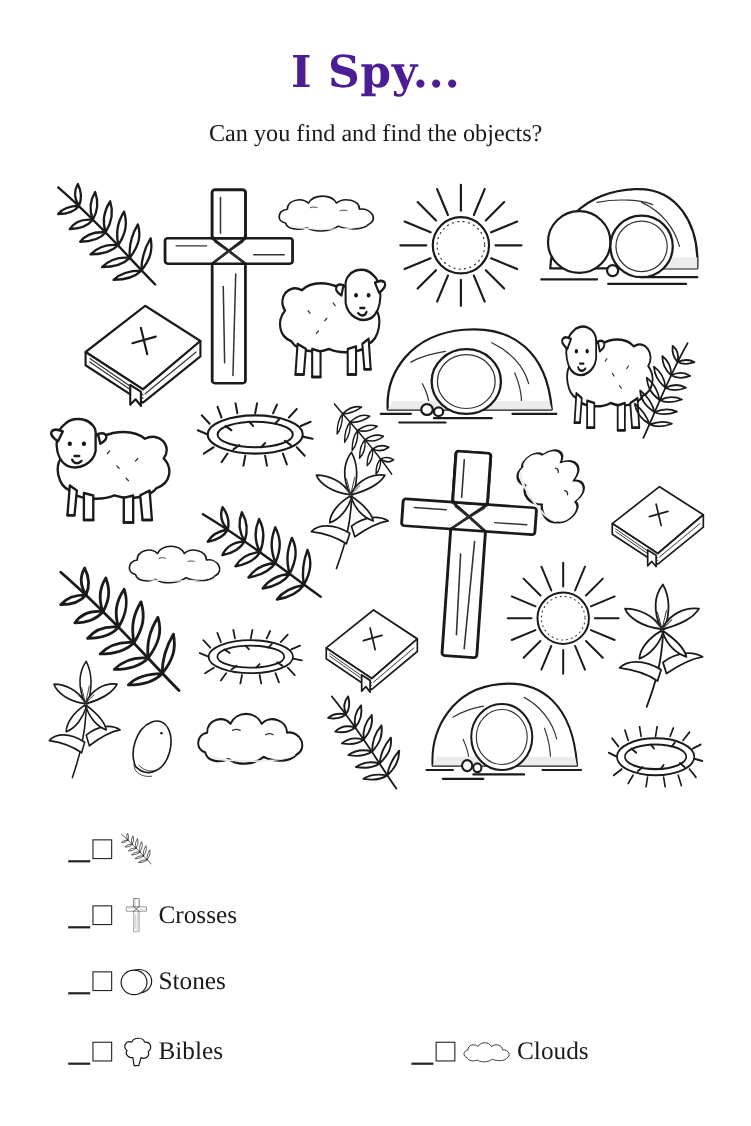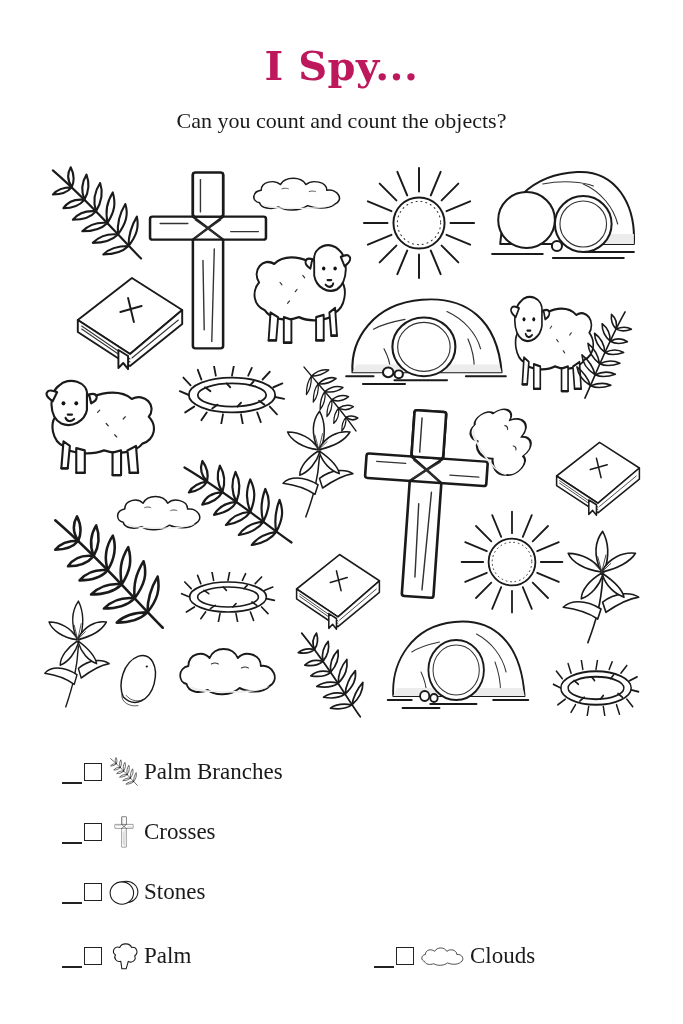--- a/index.html
+++ b/index.html
@@ -1,19 +1,19 @@
 <!DOCTYPE html>
 <html><head>
 <meta charset="utf-8">
 <style>
   html, body { margin:0; padding:0; background:#ffffff; }
   body { width:683px; height:1024px; position:relative; overflow:hidden;
          font-family:"DejaVu Serif", serif; color:#111; }
   .title { position:absolute; left:0; width:683px; top:42px; text-align:center;
-           font-family:"DejaVu Serif", serif; font-weight:bold; font-size:40px; letter-spacing:0.5px; color:#be185d; }
+           font-family:"DejaVu Serif", serif; font-weight:bold; font-size:40px; letter-spacing:0.5px; color:#4c1d95; }
   .subtitle { position:absolute; left:0; width:683px; top:108px; text-align:center;
               font-family:"Liberation Serif", serif; font-size:22px; color:#1a1a1a; }
   .scene { position:absolute; left:0; top:150px; width:683px; height:580px; }
   .item { position:absolute; }
   .item svg { width:100%; height:100%; display:block; overflow:visible; }
   .ln { fill:none; stroke:#1a1a1a; stroke-width:2; stroke-linecap:round; stroke-linejoin:round; }
   .thin { fill:none; stroke:#333; stroke-width:1.1; stroke-linecap:round; }
   .wfill { fill:#fff; stroke:#1a1a1a; stroke-width:2; stroke-linejoin:round; }
   .shade { fill:#ececec; stroke:none; }
 
@@ -22,21 +22,21 @@
   .blank { width:20px; height:2px; background:#222; margin-top:22px; margin-right:2px; }
   .box { width:18px; height:18px; border:1.6px solid #222; box-sizing:border-box; background:#fff; margin-right:6px; }
   .ico { width:32px; height:32px; margin-right:4px; }
   .ico svg { width:100%; height:100%; display:block; }
   .lbl { font-family:"Liberation Serif", serif; font-size:23px; color:#1a1a1a; white-space:nowrap; }
 </style>
 </head>
 <body>
 
 <div class="title">I Spy...</div>
-<div class="subtitle">Can you count and count the objects?</div>
+<div class="subtitle">Can you find and find the objects?</div>
 
 <svg width="0" height="0" style="position:absolute">
   <defs>
     <symbol id="palm" viewBox="0 0 100 100">
       <path class="ln" d="M8 92 C30 70 55 40 92 8"></path>
       <g class="ln" stroke-width="1.6">
         <path d="M20 80 C12 70 10 62 12 52 C18 62 20 70 20 80"></path>
         <path d="M20 80 C30 80 38 82 44 88 C34 88 26 86 20 80"></path>
         <path d="M30 69 C22 58 20 50 23 40 C29 50 31 58 30 69"></path>
         <path d="M30 69 C40 68 48 71 54 77 C44 77 36 75 30 69"></path>
@@ -383,21 +383,20 @@
   <div class="row" style="left:62px;top:2px">
     <span class="blank"></span>
     <span class="box"></span>
     <span class="ico">
         <svg viewBox="0 0 100 100">
           <g style="transform:scaleX(-1);transform-origin:50px 50px">
             <use href="#palm"></use>
           </g>
         </svg>
       </span>
-    <span class="lbl">Palm Branches</span>
   </div>
   <div class="row" style="left:62px;top:122px">
     <span class="blank"></span>
     <span class="box"></span>
     <span class="ico">
         <svg viewBox="0 0 60 60">
           <ellipse class="wfill" cx="34" cy="30" rx="22" ry="20"></ellipse>
           <ellipse class="wfill" cx="26" cy="32" rx="22" ry="21"></ellipse>
         </svg>
       </span>
@@ -414,21 +413,21 @@
     <span class="lbl">Crosses</span>
   </div>
   <div class="row" style="left:62px;top:186px">
     <span class="blank"></span>
     <span class="box"></span>
     <span class="ico">
         <svg viewBox="0 0 60 60">
           <path class="wfill" d="M14 28 C6 22 12 10 22 14 C26 4 42 6 44 14 C54 12 58 24 50 30 C54 38 44 44 38 40 L34 54 L26 54 L24 40 C16 42 10 34 14 28 Z" stroke-width="2.5"></path>
         </svg>
       </span>
-    <span class="lbl">Palm</span>
+    <span class="lbl">Bibles</span>
   </div>
 
   <div class="row" style="left:374px;top:186px">
     <span class="blank"></span>
     <span class="box"></span>
     <span class="ico" style="width:46px">
         <svg viewBox="0 0 120 60">
           <path class="wfill" d="M12 44 C2 42 2 28 14 26 C14 14 30 10 38 18 C44 6 64 6 70 18 C78 10 96 14 96 26 C110 24 118 40 106 46 C98 54 80 52 72 48 C62 56 44 56 36 50 C26 54 14 52 12 44 Z" stroke-width="3"></path>
         </svg>
       </span>

